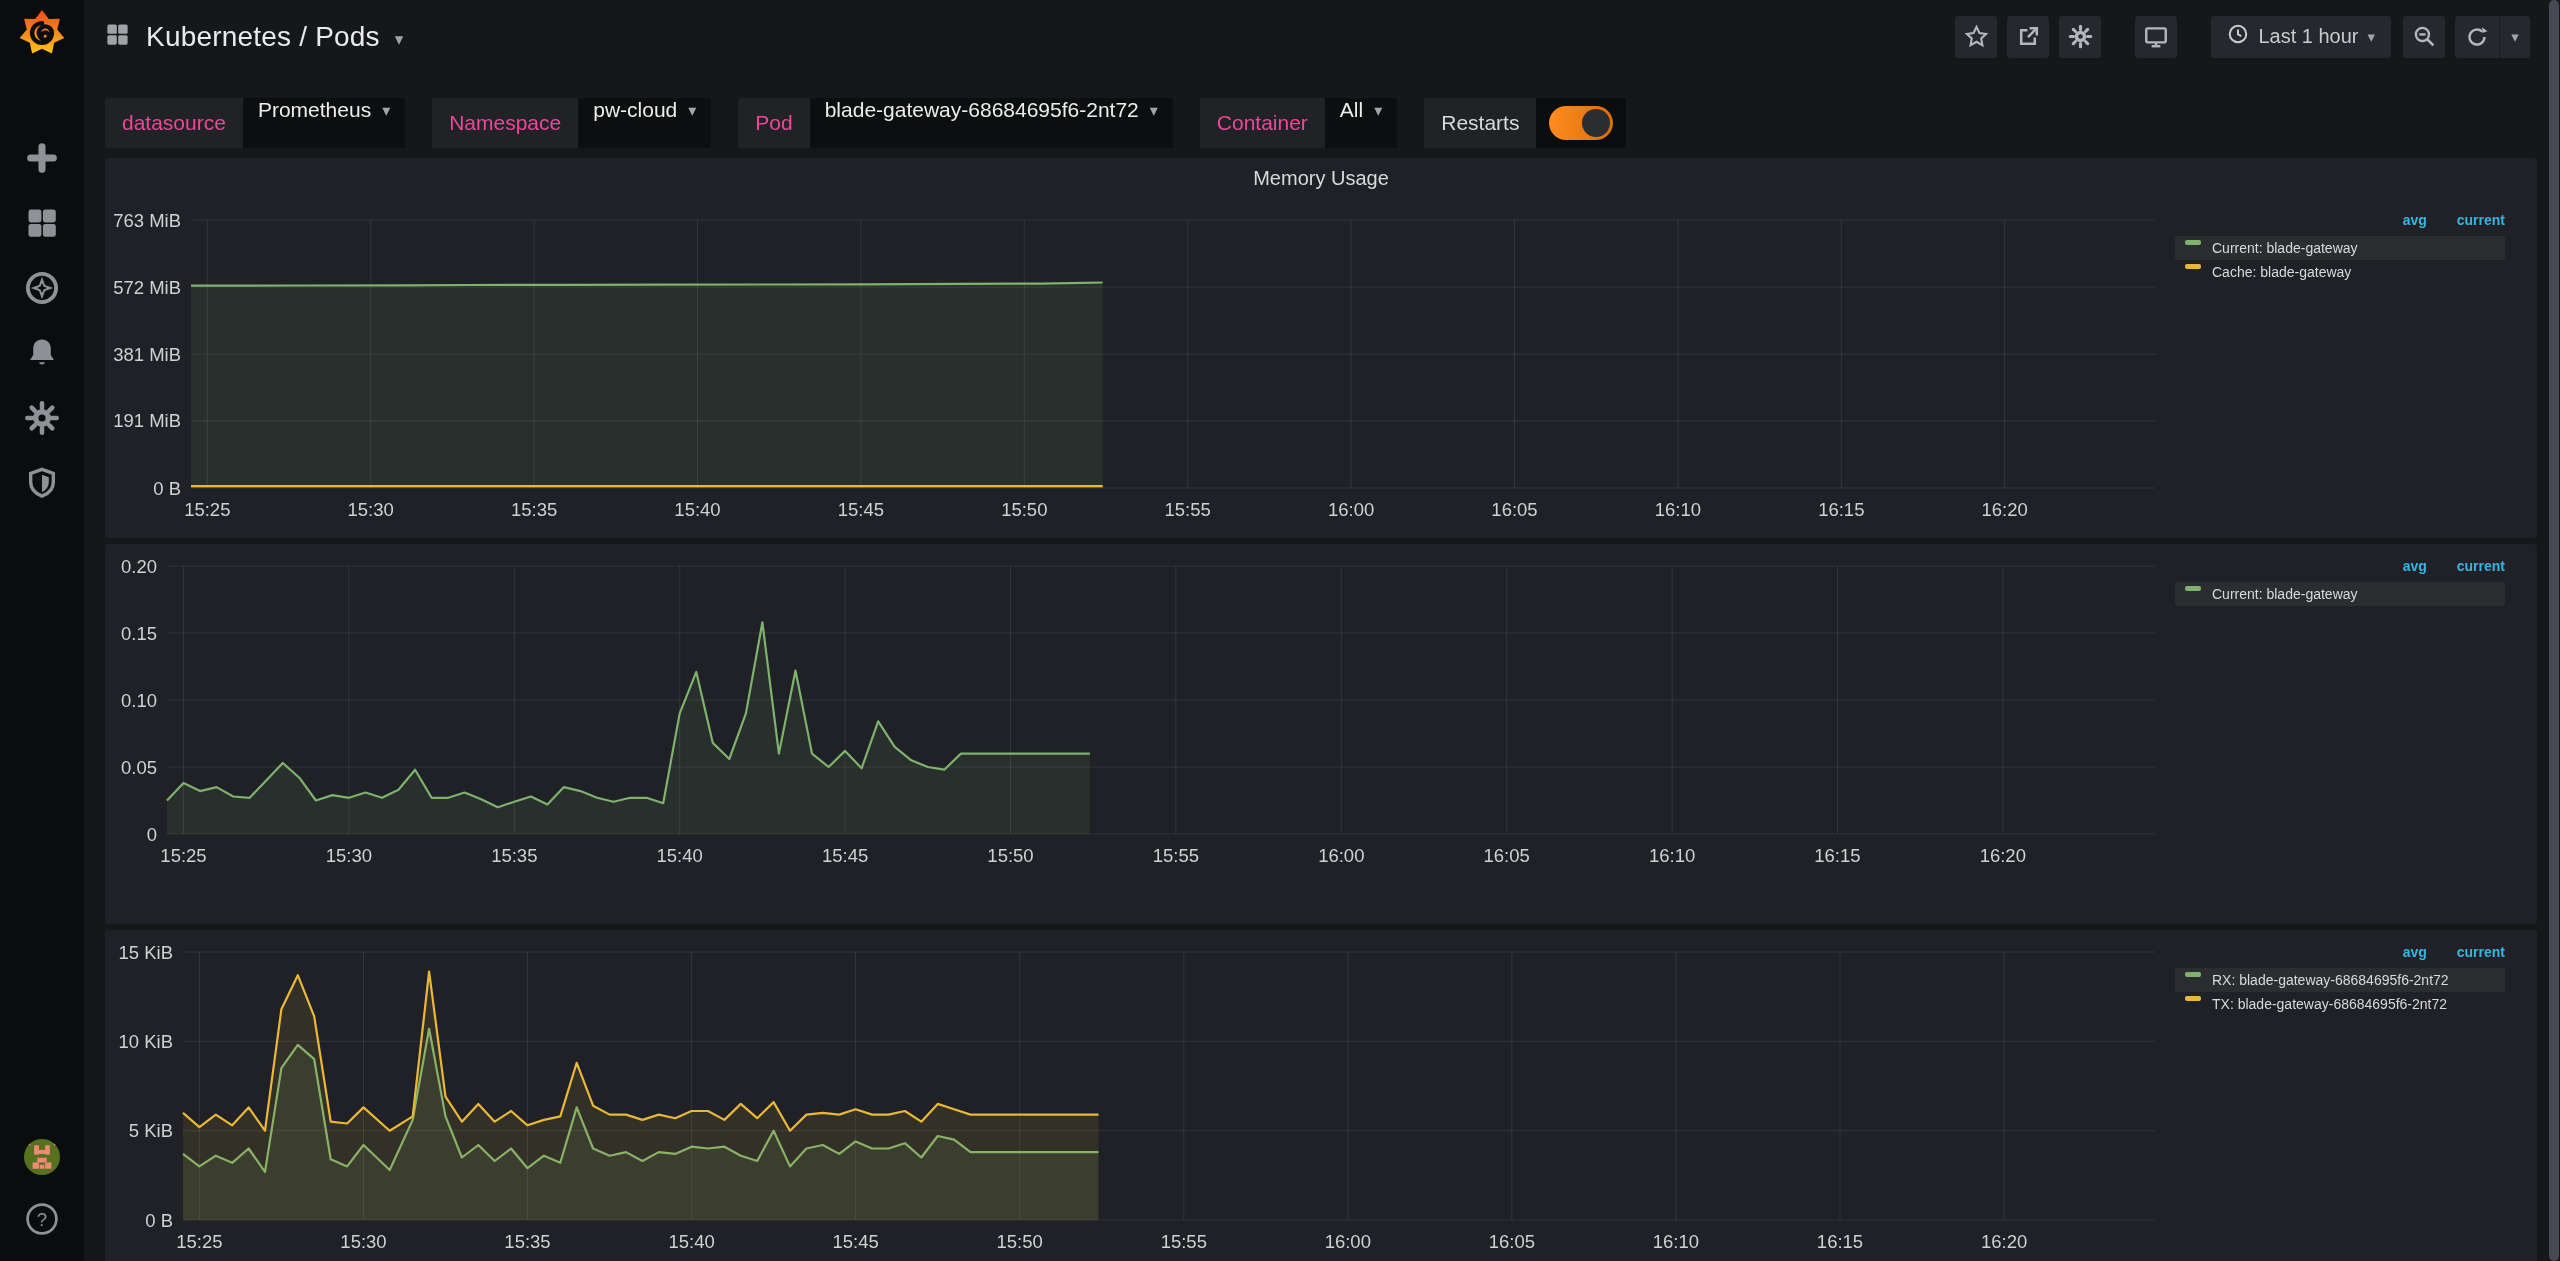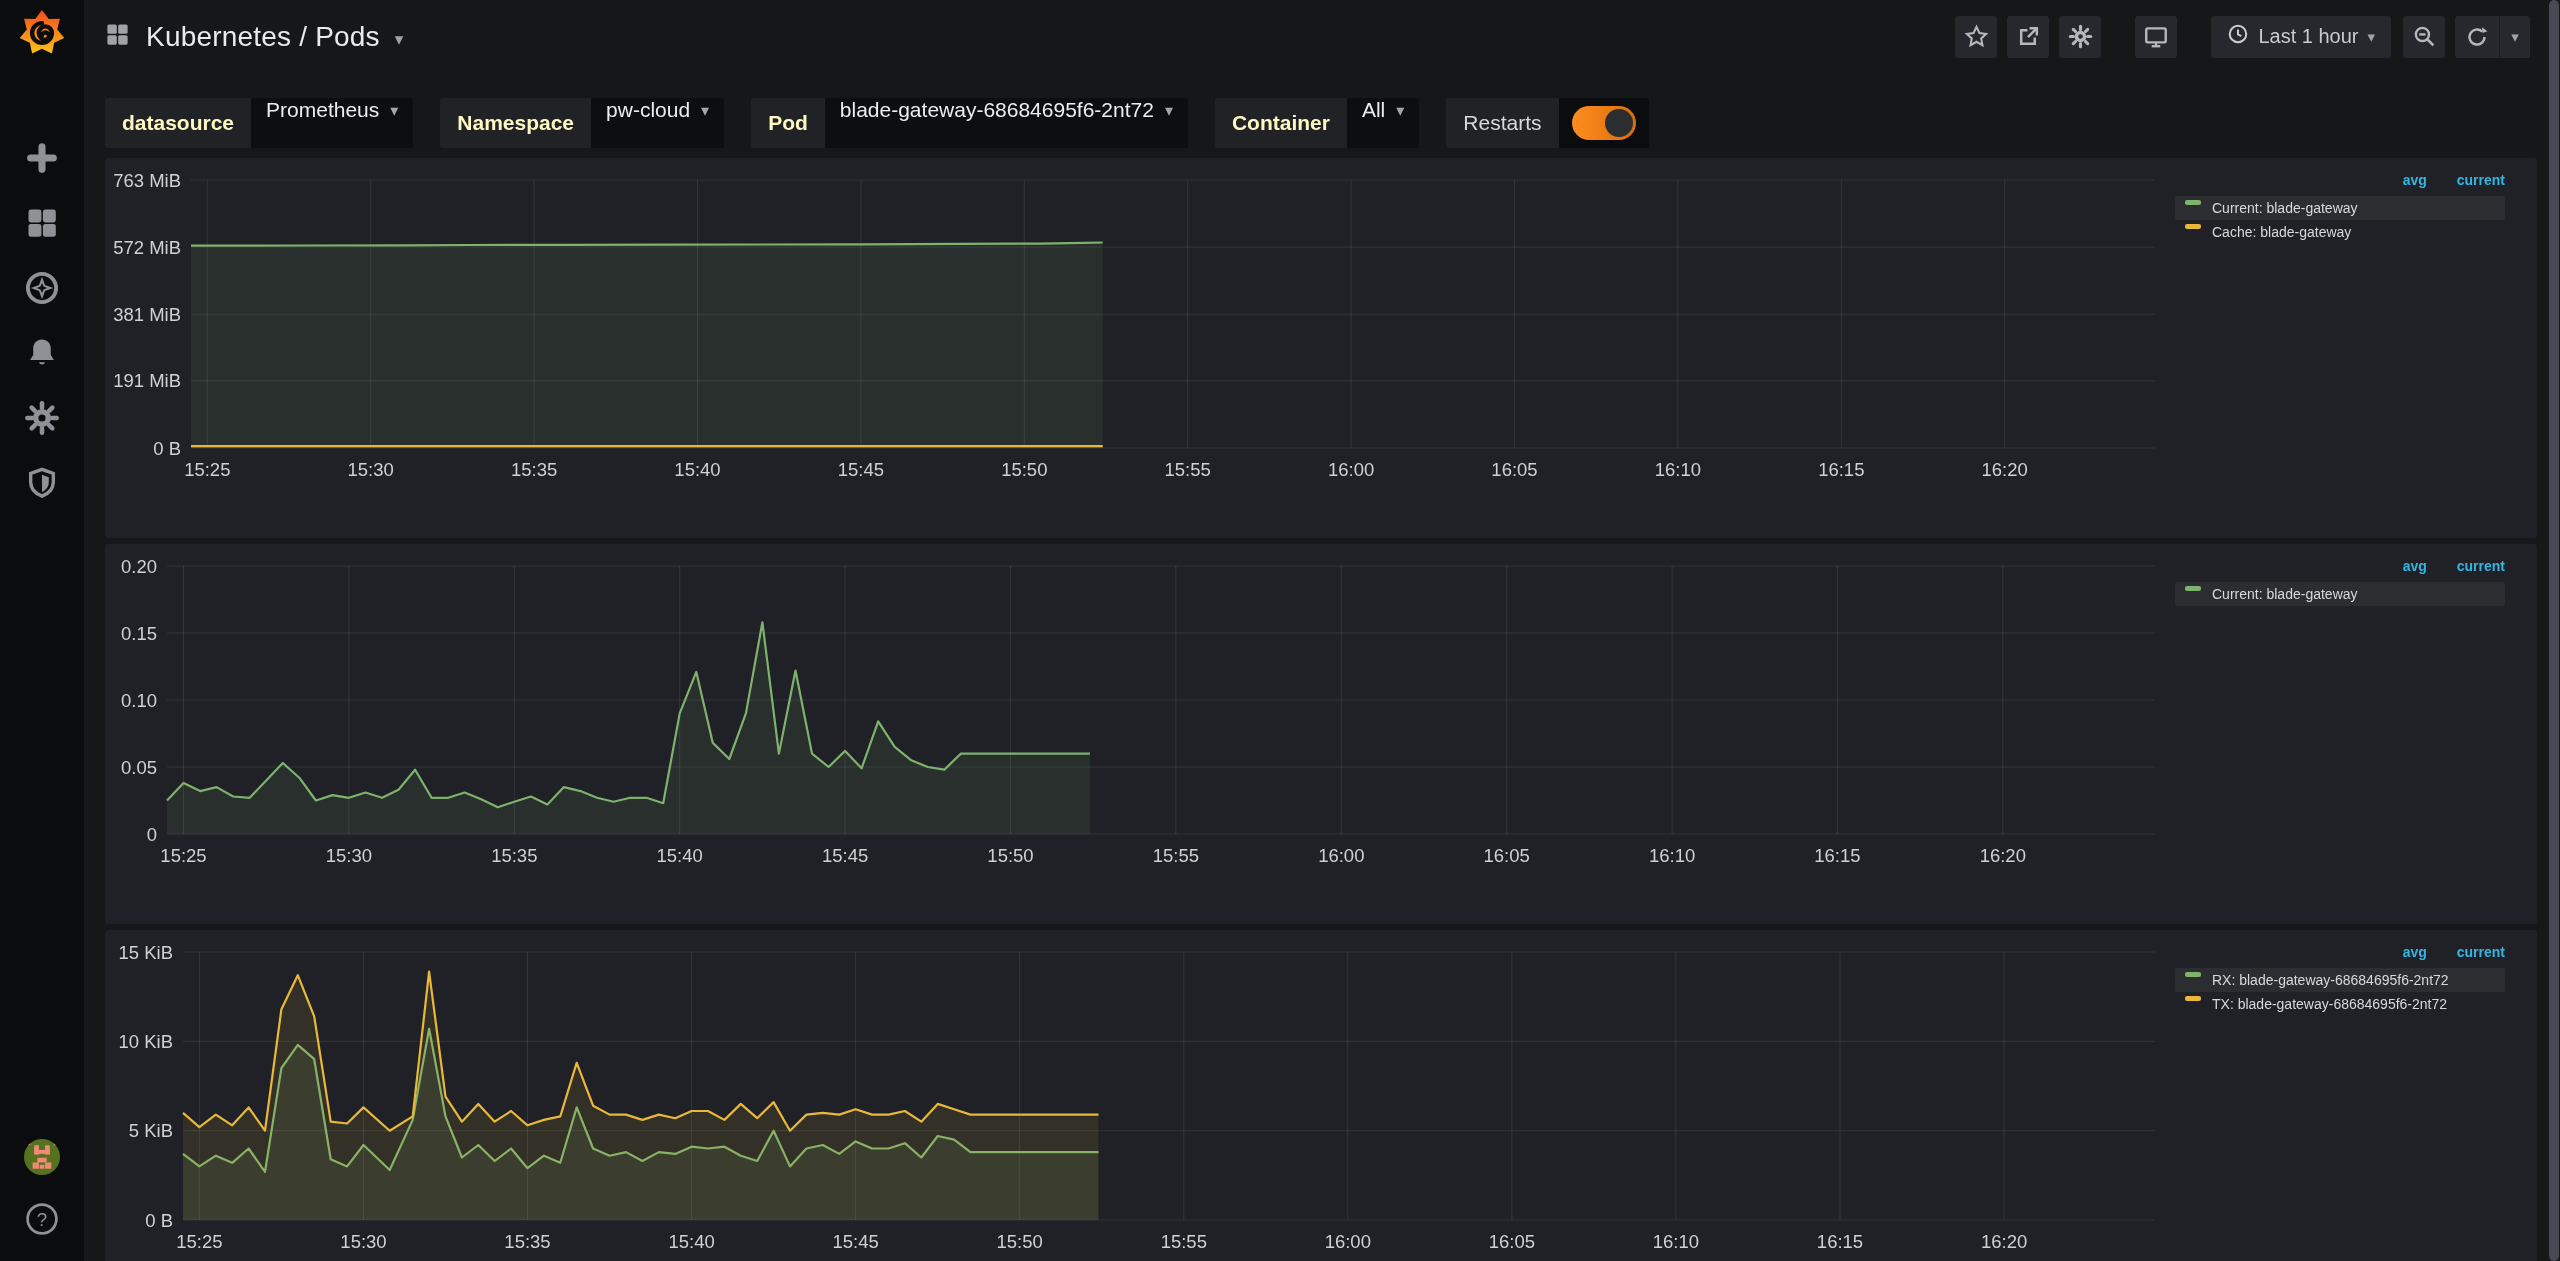--- a/index.html
+++ b/index.html
@@ -30,21 +30,21 @@
   .hbtn.time{padding:0 16px;gap:9px;font-size:20px;color:#c9cbce;margin-left:24px;}
   .hbtn.time .caret{font-size:15px;color:#9fa2a6;}
   .hbtn.zoomout{margin-left:2px;}
   .split{display:flex;align-items:stretch;overflow:hidden;border-radius:3px;}
   .split .seg{display:flex;align-items:center;justify-content:center;background:#26282d;}
   .split .seg.main-seg{width:44px;}
   .split .seg.caret-seg{width:30px;border-left:1px solid #1a1b1e;color:#9fa2a6;font-size:15px;}
   
   .submenu{display:flex;gap:27px;padding:25px 0 0 21px;height:75px;box-sizing:border-box;}
   .pill{display:flex;height:50px;border-radius:3px;overflow:hidden;font-size:21px;cursor:pointer;}
-  .pill .lbl{background:#202226;color:#fef9c3;display:flex;align-items:center;padding:0 17px;font-weight:700;}
+  .pill .lbl{background:#202226;color:#ec4899;display:flex;align-items:center;padding:0 17px;font-weight:400;}
   .pill .lbl.plain{color:#d8d9da;font-weight:400;}
   .pill .val{background:#0d0e10;color:#eceded;display:flex;align-items:flex-start;padding:0 15px;gap:11px;white-space:nowrap;}
   .pill .val .caret{color:#a2a5a9;font-size:16px;padding-top:3px;}
   .toggle-wrap{background:#0b0c0d;display:flex;align-items:center;padding:0 13px;}
   .switch{width:64px;height:34px;border-radius:17px;background:linear-gradient(90deg,#ff8c1f,#d96d0b);position:relative;}
   .switch .knob{position:absolute;right:3px;top:3px;width:28px;height:28px;border-radius:50%;background:#2b2d31;}
   
   .dashboard{padding:10px 23px 0 21px;}
   .panel{background:#1f2126;border-radius:3px;height:380px;margin-bottom:6px;overflow:hidden;}
   .panel-title{height:40px;display:flex;align-items:center;justify-content:center;font-size:20px;font-weight:500;color:#d8d9da;cursor:pointer;}
@@ -279,20 +279,21 @@
         <span class="switch">
             <span class="knob"></span>
           </span>
       </span>
     </div>
   </div>
 
   <div class="dashboard">
 
     <section class="panel">
+      <div class="panel-title">Memory Usage</div>
       <div class="panel-body">
         <div class="chart-host"><svg width="2060" height="340" viewBox="0 0 2060 340">
               <line x1="102.3" y1="22" x2="102.3" y2="290" stroke="rgba(255,255,255,0.09)" stroke-width="1"></line>
               <text x="102.3" y="318" text-anchor="middle" font-size="18.5" fill="#cfd1d3">15:25</text>
               <line x1="265.7" y1="22" x2="265.7" y2="290" stroke="rgba(255,255,255,0.09)" stroke-width="1"></line>
               <text x="265.7" y="318" text-anchor="middle" font-size="18.5" fill="#cfd1d3">15:30</text>
               <line x1="429.1" y1="22" x2="429.1" y2="290" stroke="rgba(255,255,255,0.09)" stroke-width="1"></line>
               <text x="429.1" y="318" text-anchor="middle" font-size="18.5" fill="#cfd1d3">15:35</text>
               <line x1="592.5" y1="22" x2="592.5" y2="290" stroke="rgba(255,255,255,0.09)" stroke-width="1"></line>
               <text x="592.5" y="318" text-anchor="middle" font-size="18.5" fill="#cfd1d3">15:40</text>

